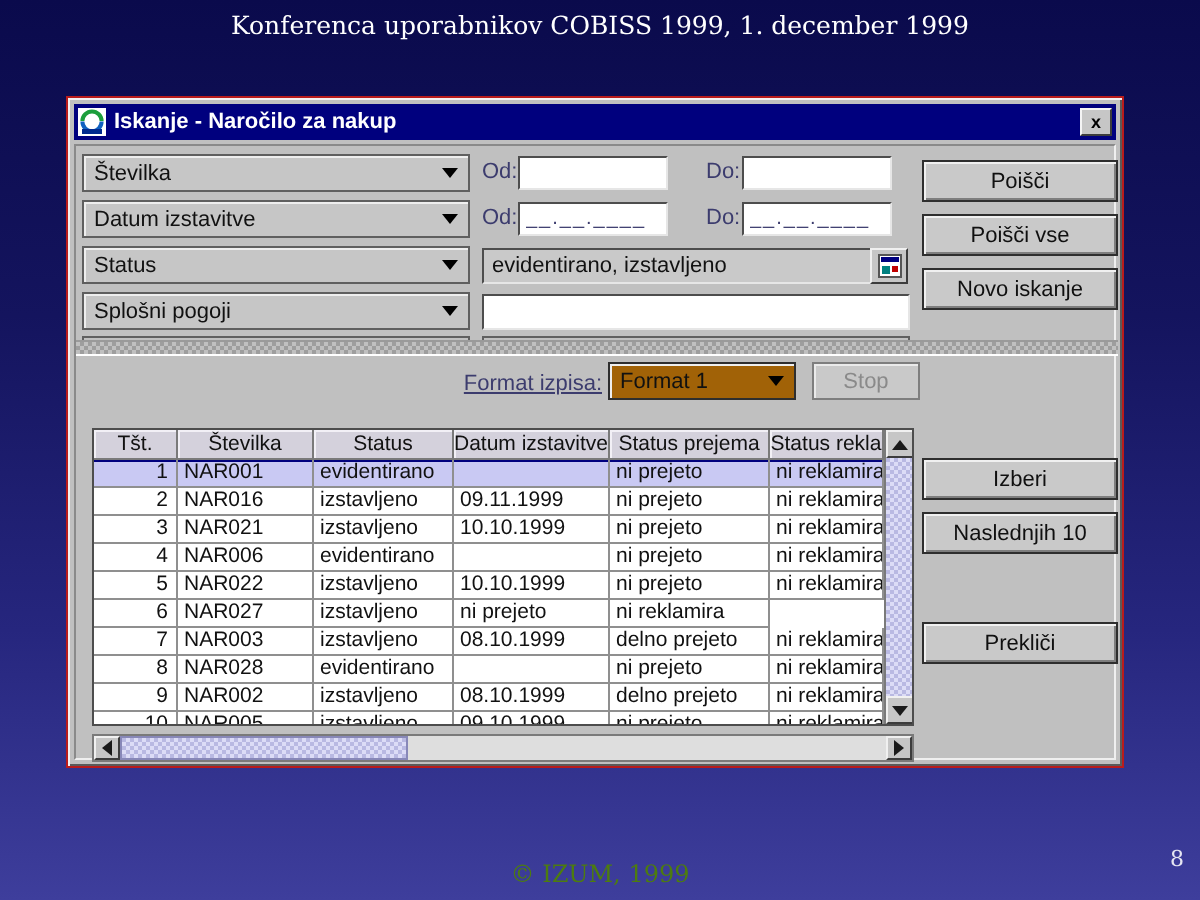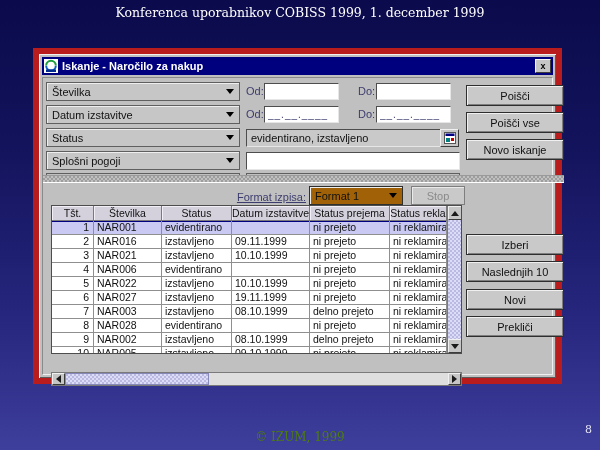--- a/index.html
+++ b/index.html
@@ -11,21 +11,21 @@
   }
   .slide-title { position:absolute; top:5px; left:0; width:100%; text-align:center;
     color:#ffffff; font-family:"DejaVu Serif", serif; font-size:12.5px; }
   .slide-footer { position:absolute; top:430px; left:0; width:100%; text-align:center;
     color:#4d7c0f; font-family:"DejaVu Serif", serif; font-size:12px; }
   .page-num { position:absolute; top:423px; right:8px; color:#e6e6f2;
     font-family:"DejaVu Serif", serif; font-size:11px; }
 
   
   .window { position:absolute; left:33px; top:48px; width:529px; height:336px;
-    background:#c0c0c0; border:6px solid #b91c1c;
+    background:#c0c0c0; border:1px solid #b91c1c;
     box-shadow: inset 1px 1px 0 #f2f2f2, inset -1px -1px 0 #5a5a5a; padding-left: 44px; }
   .titlebar { position:absolute; left:3px; top:3px; right:3px; height:18px;
     background:#00007e; display:flex; align-items:center; padding:0 2px; }
   .titlebar-icon { width:14px; height:14px; flex:0 0 auto; display:block; }
   .titlebar-text { color:#fff; font-weight:bold; font-size:11px; margin-left:4px; flex:1;
     white-space:nowrap; overflow:hidden; }
   .close-btn { width:16px; height:14px; background:#c6c6c6;
     border:1px solid; border-color:#f4f4f4 #3c3c3c #3c3c3c #f4f4f4;
     font-size:9px; font-weight:bold; color:#000; display:flex; align-items:center;
     justify-content:center; line-height:1; }
@@ -62,21 +62,21 @@
 
   .splitter { position:absolute; left:0px; top:97px; width:521px; height:8px;
     border-top:1px solid #9a9a9a; border-bottom:1px solid #ffffff;
     background-color:#c0c0c0;
     background-image:
       linear-gradient(45deg,#9e9e9e 25%,transparent 25%,transparent 75%,#9e9e9e 75%),
       linear-gradient(45deg,#9e9e9e 25%,transparent 25%,transparent 75%,#9e9e9e 75%);
     background-size:4px 4px; background-position:0 0,2px 2px; }
 
   
-  .table-wrap { position:absolute; left:8px; top:127px; width:411px; height:149px;
+  .table-wrap { position:absolute; left:8px; top:141px; width:411px; height:149px;
     background:#fef9c3; border:1px solid #4d4d4d; display:flex; overflow:hidden; }
   .grid-area { width:397px; overflow:hidden; }
   .thead, .tr { display:grid; grid-template-columns:42px 68px 70px 78px 80px 1fr; }
   .thead { height:15px; }
   .th { background:#d4d1dc; font-size:10.5px; color:#111; text-align:center;
     border-right:1px solid #7a7a7a; border-bottom:1px solid #7a7a7a;
     box-shadow: inset 1px 1px 0 #f2f0f6; white-space:nowrap; overflow:hidden;
     line-height:14px; }
   .tr { height:14px; background:#fff; }
   .tr.selected { background:#c9c9f3;
@@ -231,21 +231,20 @@
               <div class="td c1">NAR022</div>
               <div class="td c2">izstavljeno</div>
               <div class="td c3">10.10.1999</div>
               <div class="td c4">ni prejeto</div>
               <div class="td c5">ni reklamira</div>
             </div>
             <div class="tr">
               <div class="td c0">6</div>
               <div class="td c1">NAR027</div>
               <div class="td c2">izstavljeno</div>
-              <div class="td c3">19.11.1999</div>
               <div class="td c4">ni prejeto</div>
               <div class="td c5">ni reklamira</div>
             </div>
             <div class="tr">
               <div class="td c0">7</div>
               <div class="td c1">NAR003</div>
               <div class="td c2">izstavljeno</div>
               <div class="td c3">08.10.1999</div>
               <div class="td c4">delno prejeto</div>
               <div class="td c5">ni reklamira</div>
@@ -293,20 +292,19 @@
         </div>
       <div class="hthumb checker"></div>
       <div class="htrack"></div>
       <div class="sbtn" style="width:13px; height:12px;">
           <span class="tri-right"></span>
         </div>
     </div>
 
     <div class="btn" style="left:423px; top:156px;">Izberi</div>
     <div class="btn" style="left:423px; top:183px;">Naslednjih 10</div>
-    <div class="btn" style="left:423px; top:211px;">Novi</div>
     <div class="btn" style="left:423px; top:238px;">Prekliči</div>
 
   </div>
 </div>
 
 <div class="slide-footer">© IZUM, 1999</div>
 <div class="page-num">8</div>
 
 </body></html>

